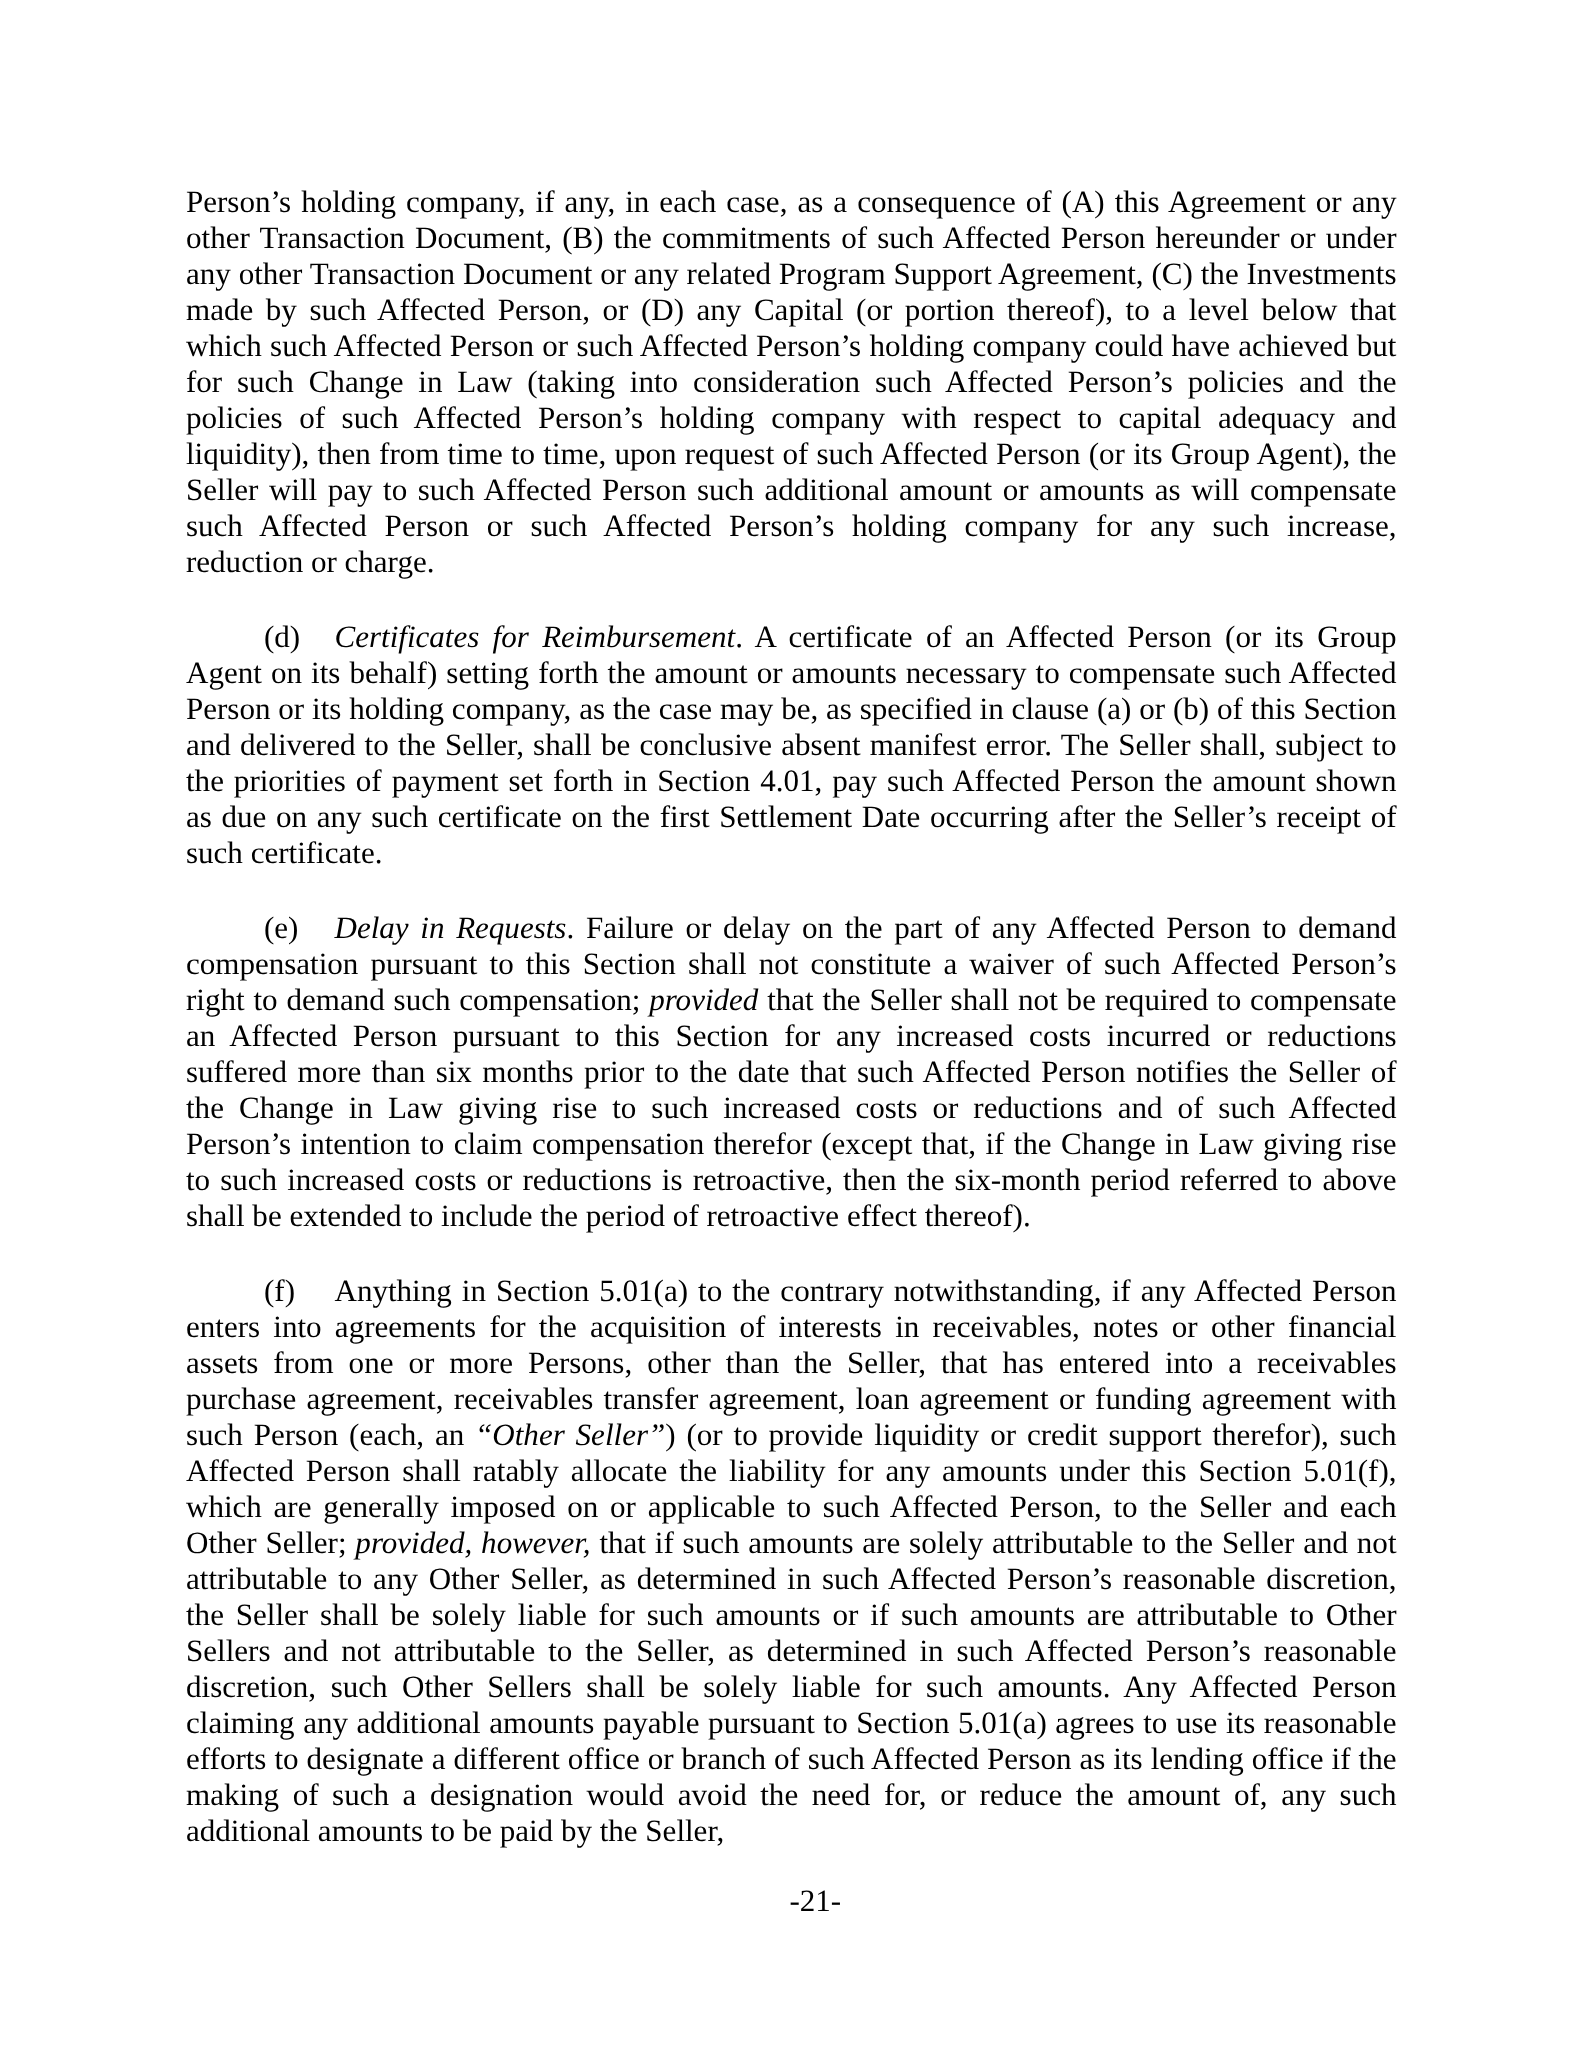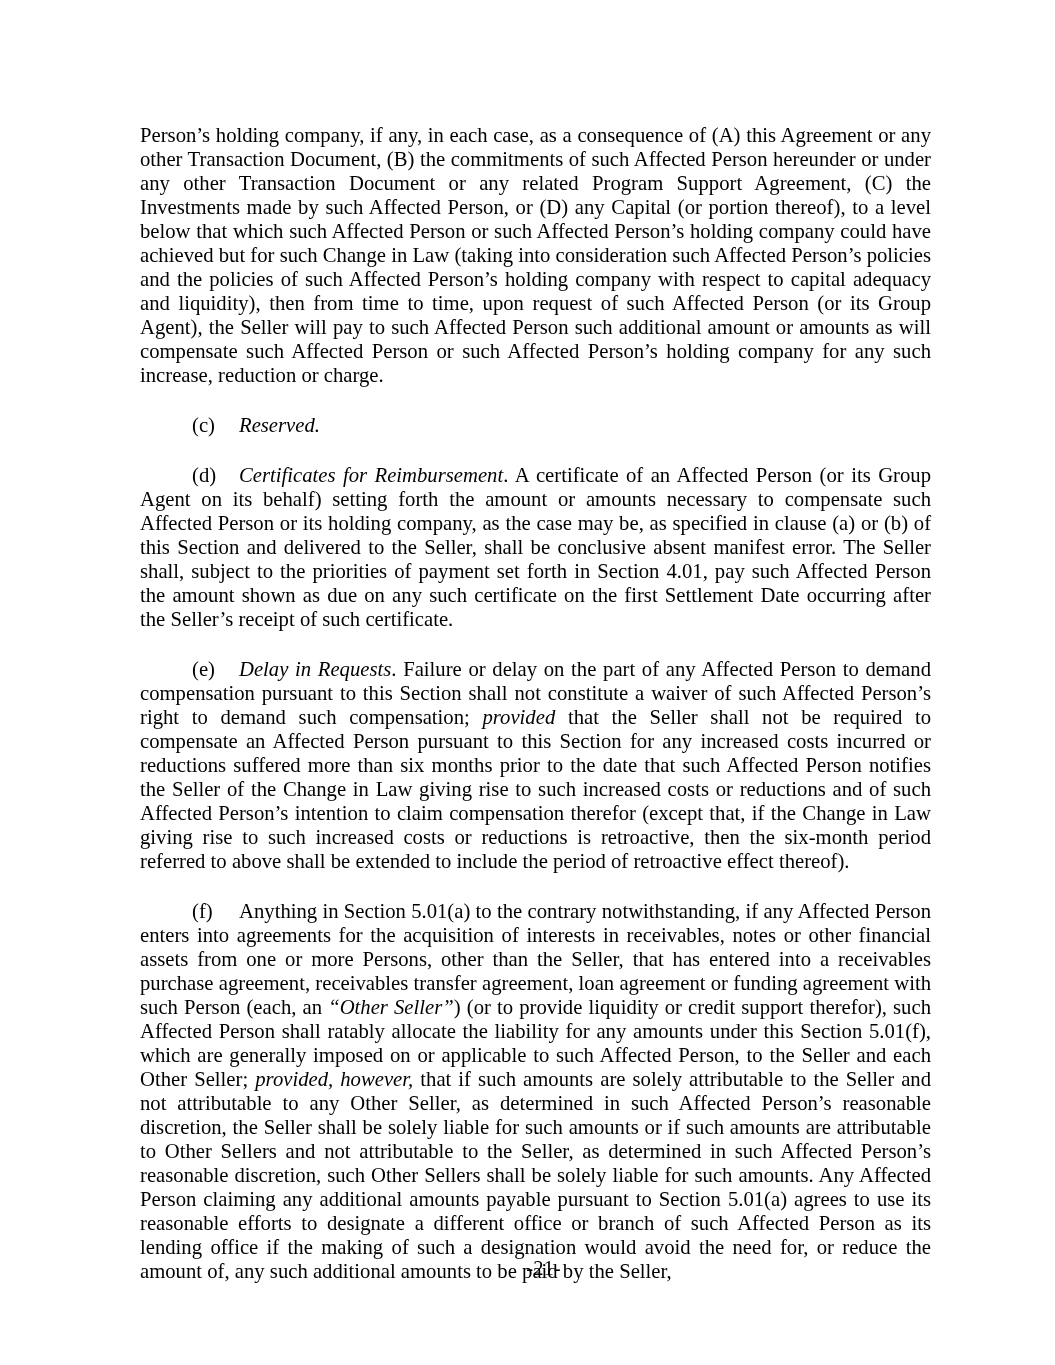--- a/index.html
+++ b/index.html
@@ -18,21 +18,21 @@
   .content {
     position: absolute;
     left: 124px;
     top: 123px;
     width: 807px;
   }
   .para {
     font-size: 20.7px;
     line-height: 24px;
     text-align: justify;
-    margin: 0 0 26px 16px;
+    margin: 0 0 26px 0;
   }
   .para.lettered {
     text-indent: 52px;
   }
   .para-label {
     display: inline-block;
     width: 47px;
     text-indent: 0;
   }
   .i { font-style: italic; }
@@ -47,21 +47,20 @@
     line-height: 24px;
   }
 </style>
 </head>
 <body>
 
 <div class="content">
 
   <p class="para"><span>Person’s holding company, if any, in each case, as a consequence of (A) this Agreement or any other Transaction Document, (B) the commitments of such Affected Person hereunder or under any other Transaction Document or any related Program Support Agreement, (C) the Investments made by such Affected Person, or (D) any Capital (or portion thereof), to a level below that which such Affected Person or such Affected Person’s holding company could have achieved but for such Change in Law (taking into consideration such Affected Person’s policies and the policies of such Affected Person’s holding company with respect to capital adequacy and liquidity), then from time to time, upon request of such Affected Person (or its Group Agent), the Seller will pay to such Affected Person such additional amount or amounts as will compensate such Affected Person or such Affected Person’s holding company for any such increase, reduction or charge.</span></p>
 
-  <p class="para lettered"><span class="para-label">(c)</span><span><span class="i">Reserved.</span></span></p>
 
   <p class="para lettered"><span class="para-label">(d)</span><span><span class="i">Certificates for Reimbursement</span><span>.  A certificate of an Affected Person (or its Group Agent on its behalf) setting forth the amount or amounts necessary to compensate such Affected Person or its holding company, as the case may be, as specified in </span><span class="u">clause (a)</span><span> or </span><span class="u">(b)</span><span> of this Section and delivered to the Seller, shall be conclusive absent manifest error.  The Seller shall, subject to the priorities of payment set forth in </span><span class="u">Section 4.01</span><span>, pay such Affected Person the amount shown as due on any such certificate on the first Settlement Date occurring after the Seller’s receipt of such certificate.</span></span></p>
 
   <p class="para lettered"><span class="para-label">(e)</span><span><span class="i">Delay in Requests</span><span>.  Failure or delay on the part of any Affected Person to demand compensation pursuant to this Section shall not constitute a waiver of such Affected Person’s right to demand such compensation; </span><span class="i">provided</span><span> that the Seller shall not be required to compensate an Affected Person pursuant to this Section for any increased costs incurred or reductions suffered more than six months prior to the date that such Affected Person notifies the Seller of the Change in Law giving rise to such increased costs or reductions and of such Affected Person’s intention to claim compensation therefor (except that, if the Change in Law giving rise to such increased costs or reductions is retroactive, then the six-month period referred to above shall be extended to include the period of retroactive effect thereof).</span></span></p>
 
   <p class="para lettered"><span class="para-label">(f)</span><span><span>Anything in </span><span class="u">Section 5.01(a)</span><span> to the contrary notwithstanding, if any Affected Person enters into agreements for the acquisition of interests in receivables, notes or other financial assets from one or more Persons, other than the Seller, that has entered into a receivables purchase agreement, receivables transfer agreement, loan agreement or funding agreement with such Person (each, an </span><span class="i">“Other Seller”</span><span>) (or to provide liquidity or credit support therefor), such Affected Person shall ratably allocate the liability for any amounts under this </span><span class="u">Section 5.01(f)</span><span>, which are generally imposed on or applicable to such Affected Person, to the Seller and each Other Seller; </span><span class="i">provided, however,</span><span> that if such amounts are solely attributable to the Seller and not attributable to any Other Seller, as determined in such Affected Person’s reasonable discretion, the Seller shall be solely liable for such amounts or if such amounts are attributable to Other Sellers and not attributable to the Seller, as determined in such Affected Person’s reasonable discretion, such Other Sellers shall be solely liable for such amounts.  Any Affected Person claiming any additional amounts payable pursuant to </span><span class="u">Section 5.01(a)</span><span> agrees to use its reasonable efforts to designate a different office or branch of such Affected Person as its lending office if the making of such a designation would avoid the need for, or reduce the amount of, any such additional amounts to be paid by the Seller,</span></span></p>
 
 </div>
 
 <div class="page-number">-21-</div>

